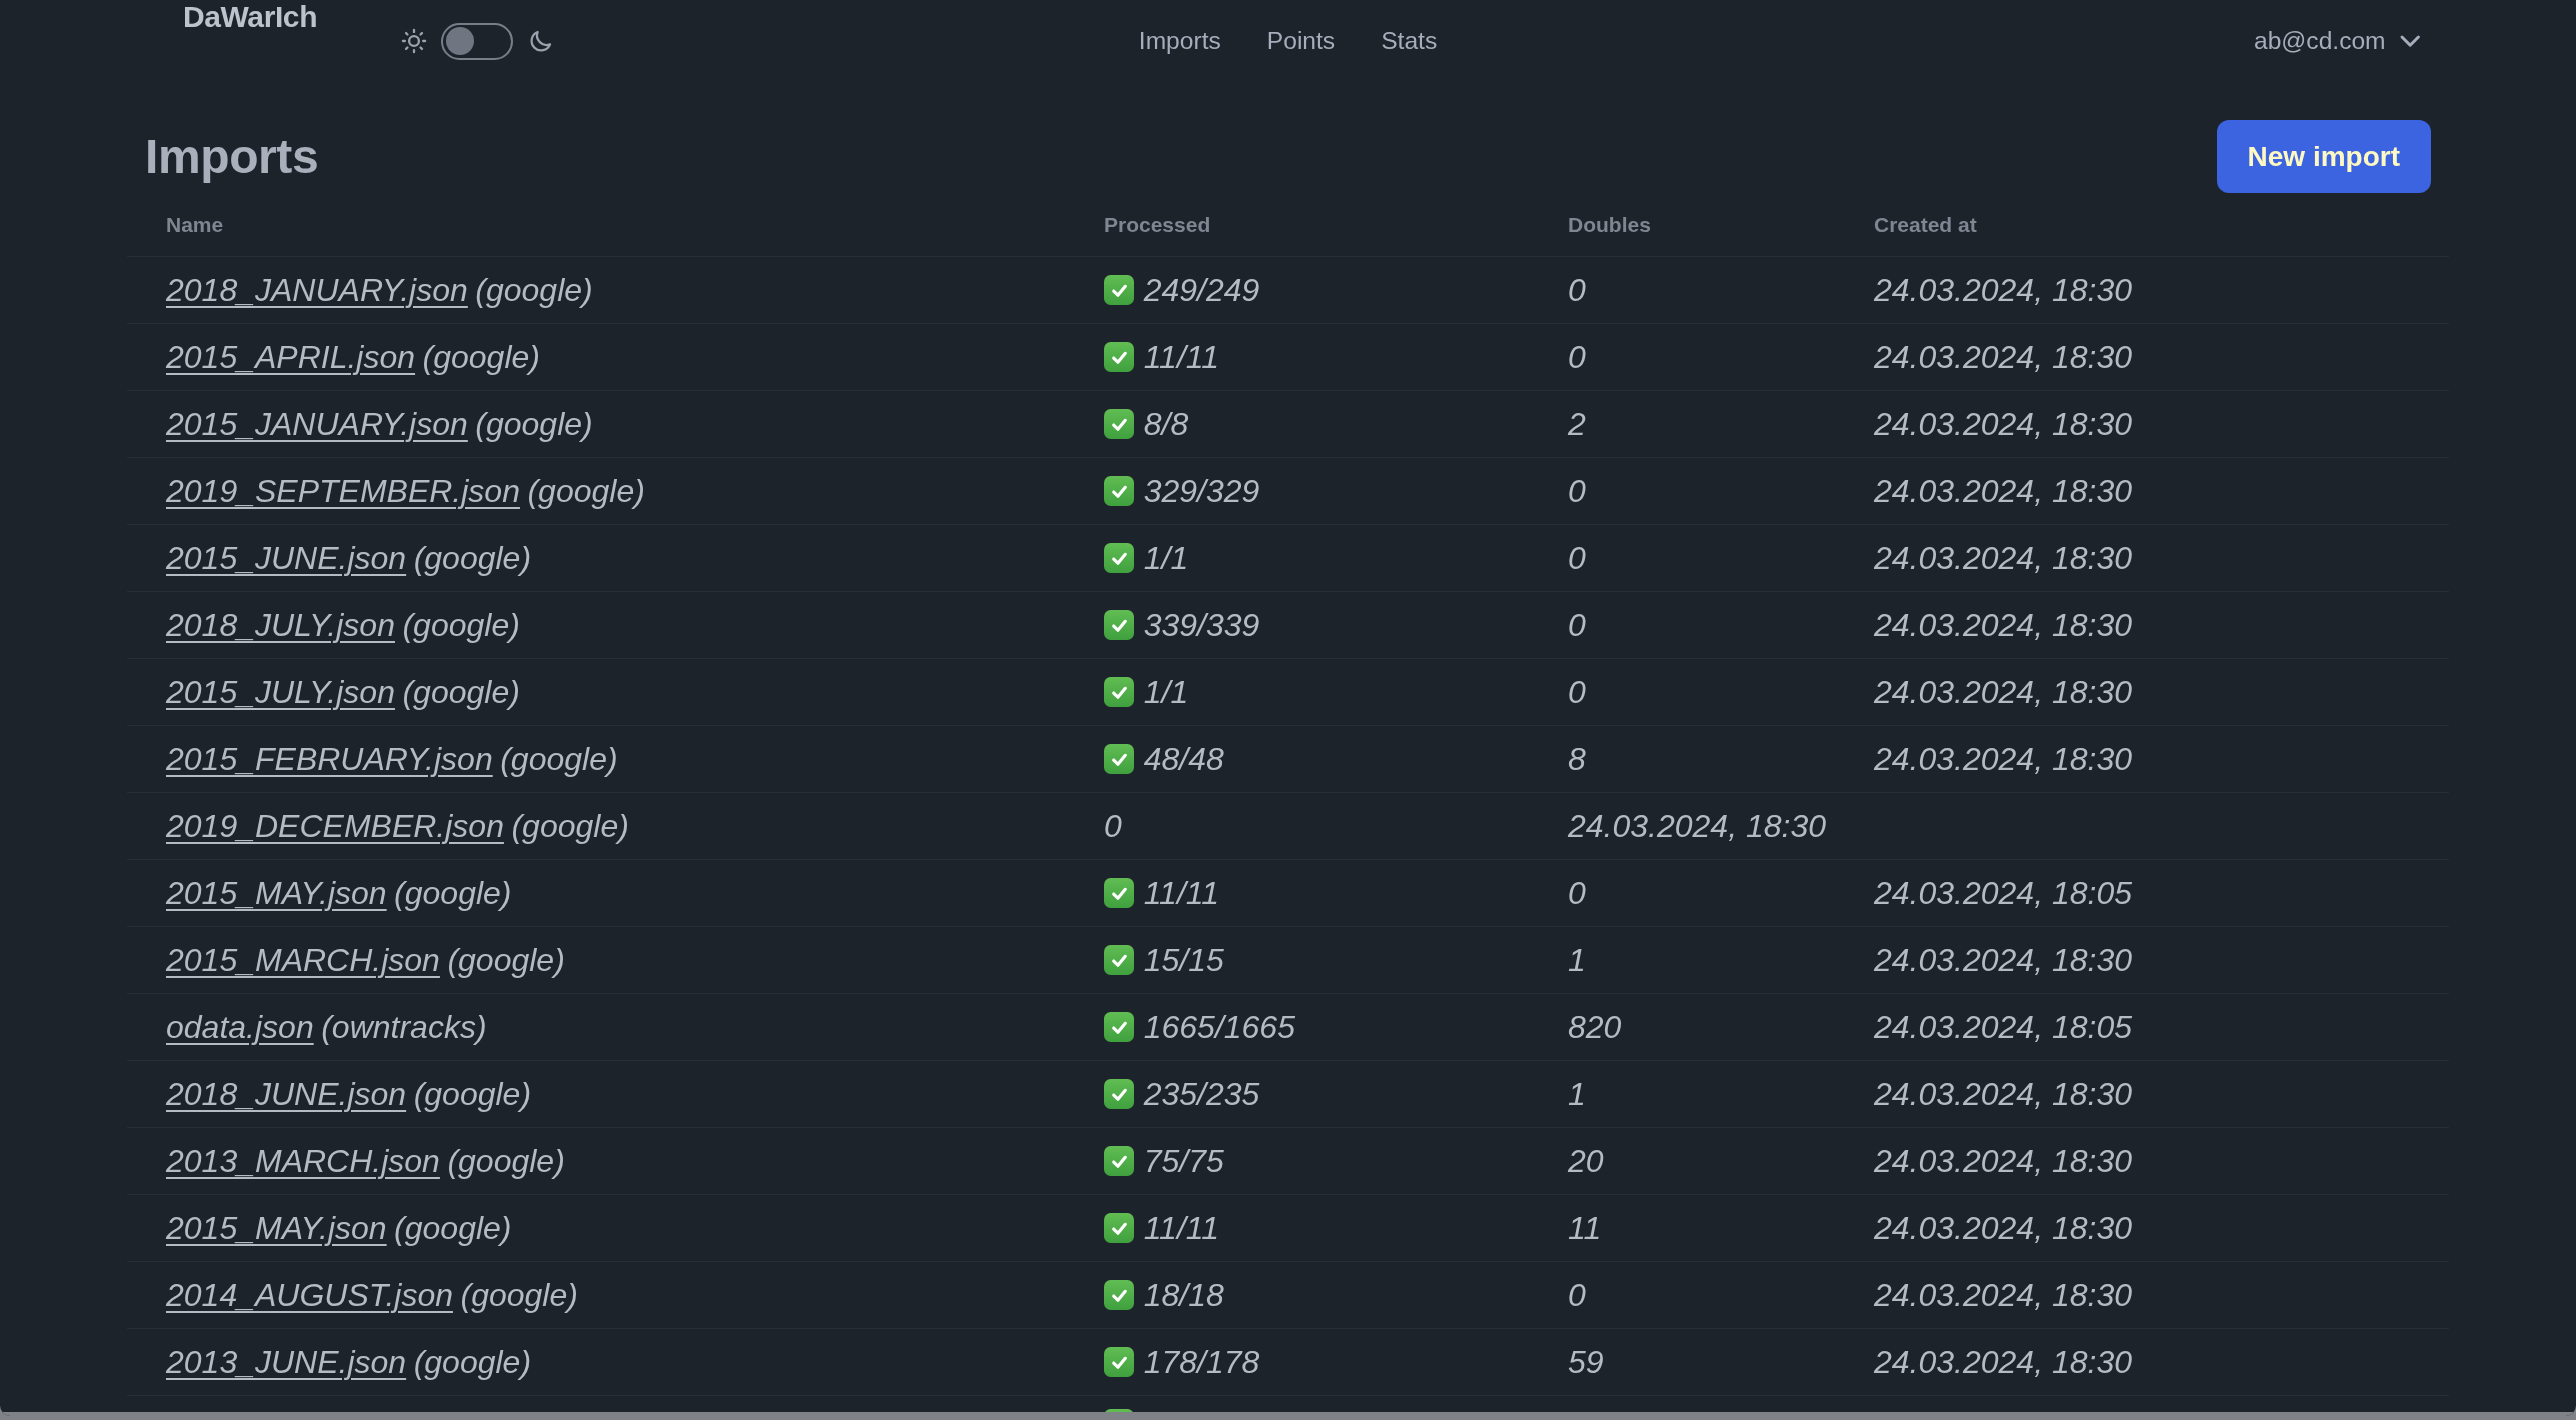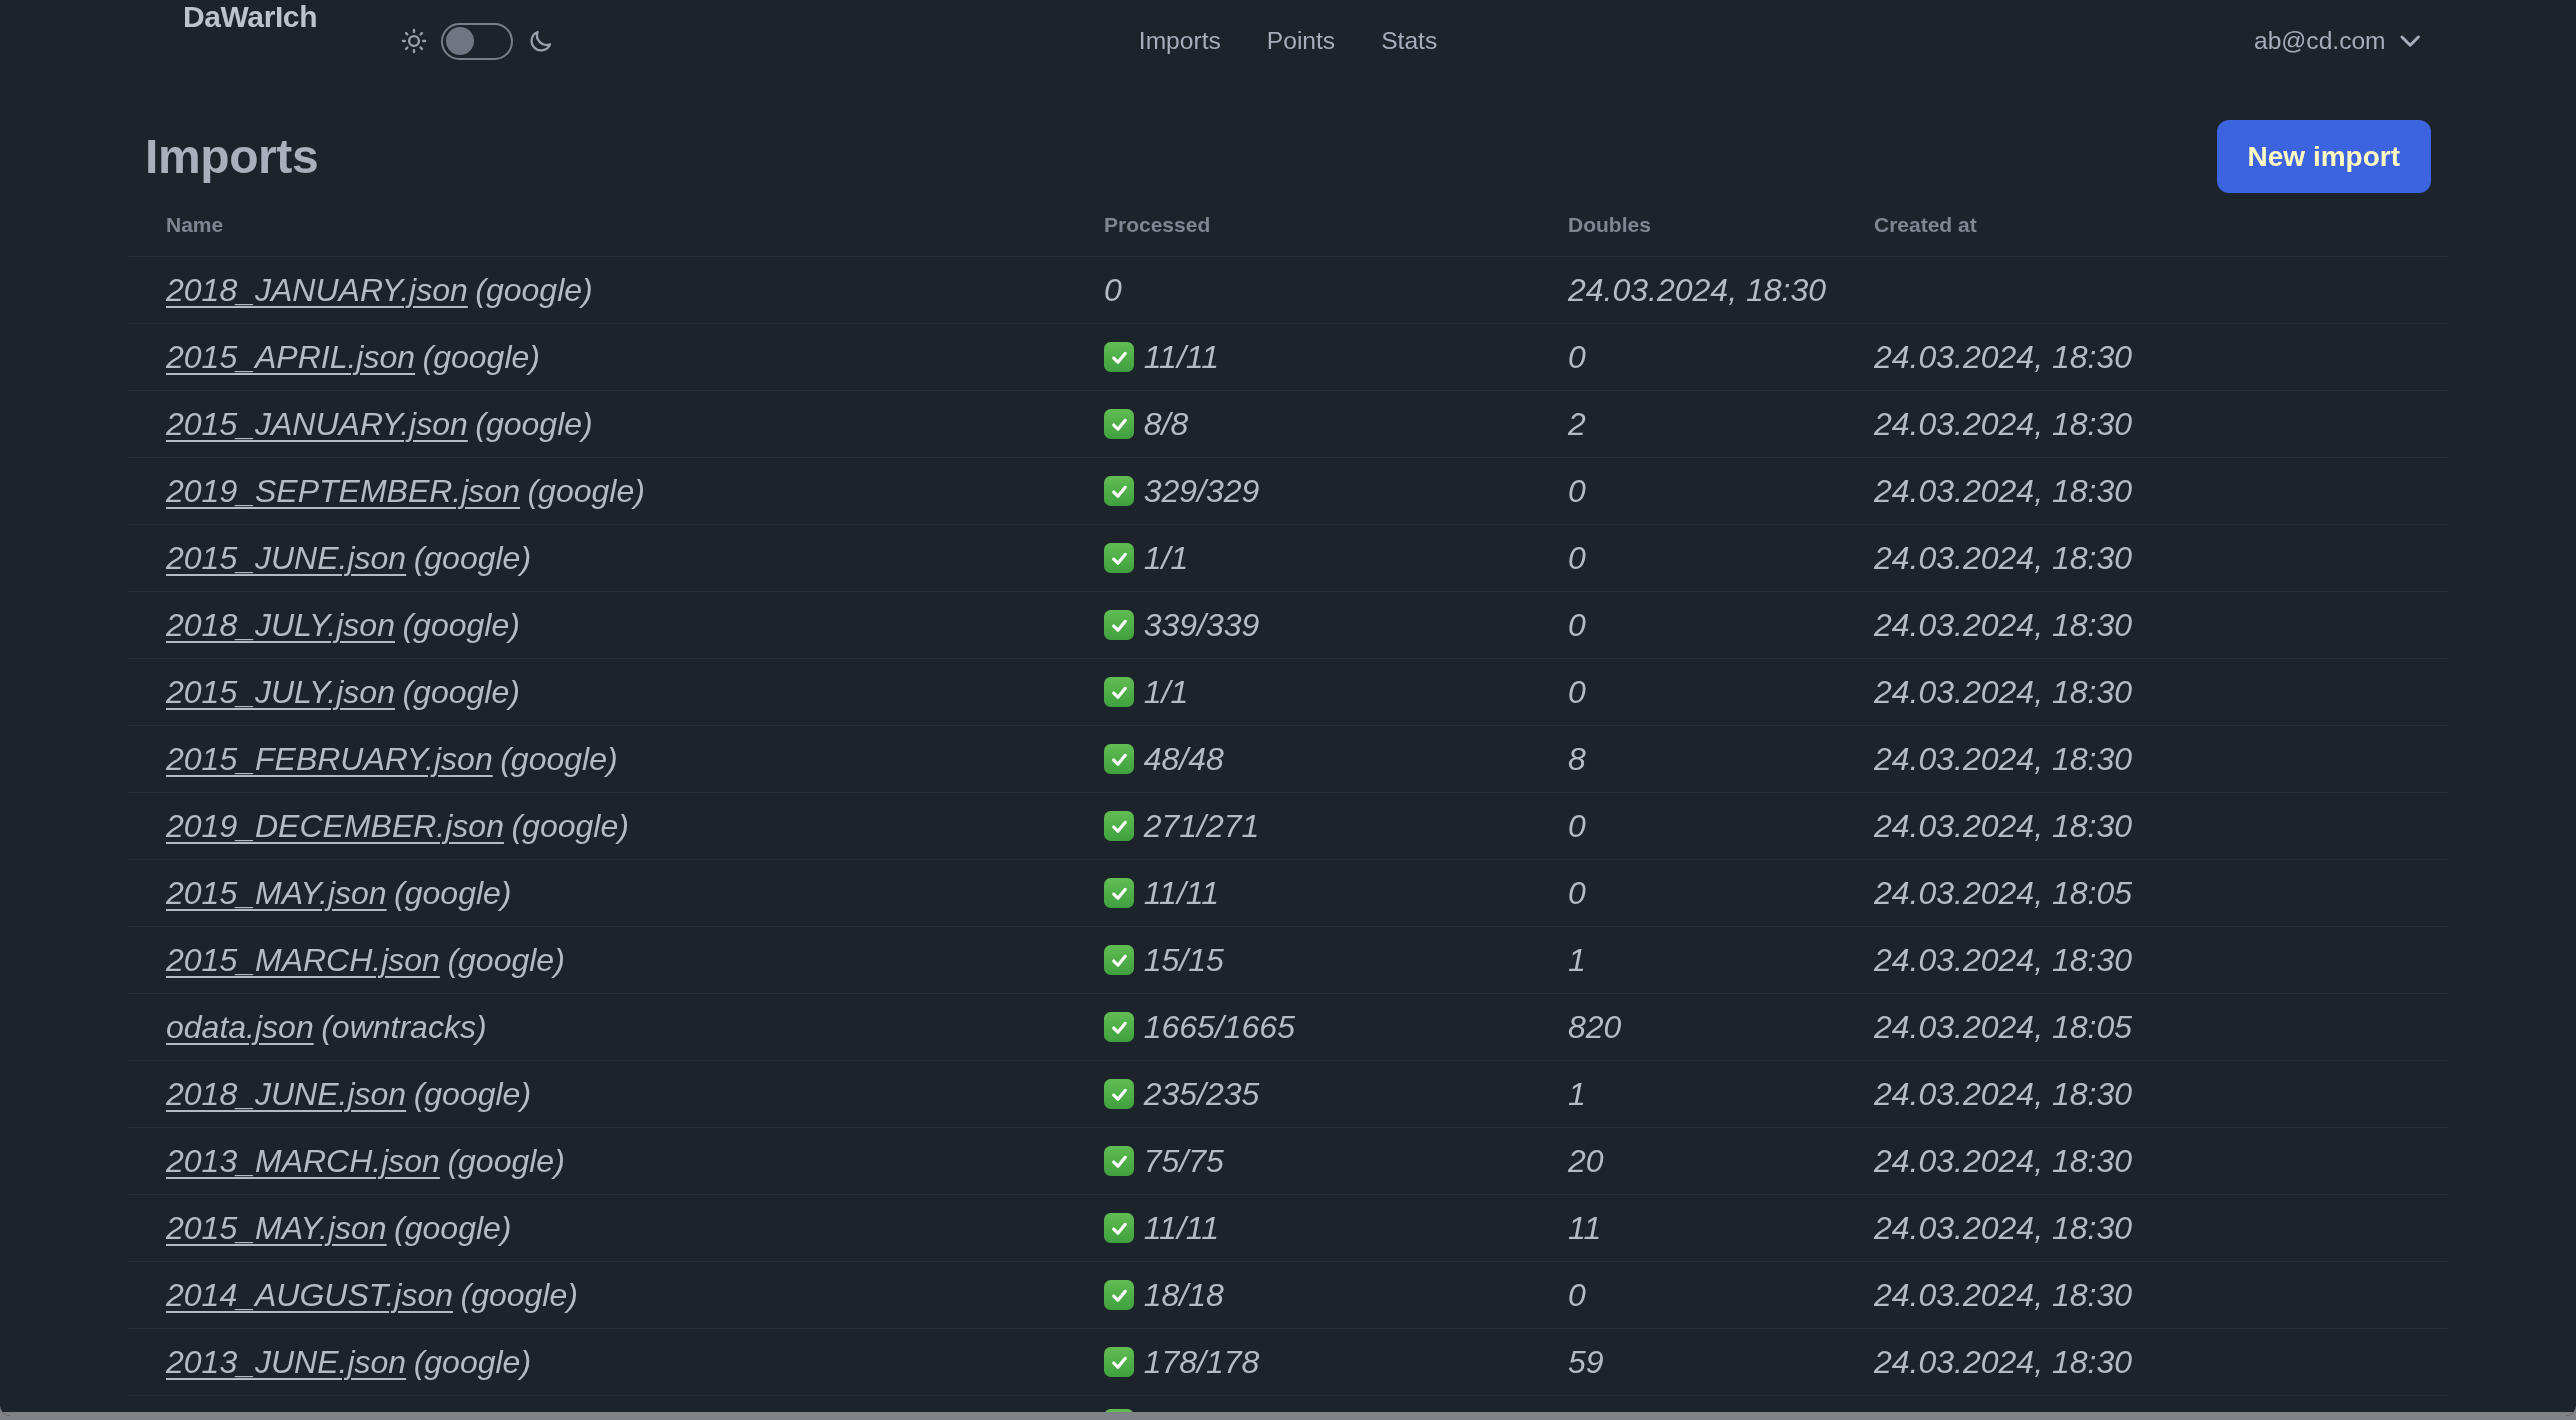--- a/index.html
+++ b/index.html
@@ -167,20 +167,28 @@
       <div>Processed</div>
       <div>Doubles</div>
       <div>Created at</div>
     </div>
     <div>
   <div class="trow row">
     <div>
       <a>2018_JANUARY.json</a>
       <span class="src">(google)</span>
     </div>
+    <div>
+      <span class="check-icon">
+        <svg width="21" height="21" viewBox="0 0 40 40" fill="none" stroke="#ffffff" stroke-width="6" stroke-linecap="round" stroke-linejoin="round">
+          <polyline points="9,21 17,29 31,12"></polyline>
+        </svg>
+      </span>
+      <span>249/249</span>
+    </div>
     <div>0</div>
     <div>24.03.2024, 18:30</div>
   </div>
 
   <div class="trow row">
     <div>
       <a>2015_APRIL.json</a>
       <span class="src">(google)</span>
     </div>
     <div>
@@ -294,28 +302,20 @@
       <span>48/48</span>
     </div>
     <div>8</div>
     <div>24.03.2024, 18:30</div>
   </div>
 
   <div class="trow row">
     <div>
       <a>2019_DECEMBER.json</a>
       <span class="src">(google)</span>
-    </div>
-    <div>
-      <span class="check-icon">
-        <svg width="21" height="21" viewBox="0 0 40 40" fill="none" stroke="#ffffff" stroke-width="6" stroke-linecap="round" stroke-linejoin="round">
-          <polyline points="9,21 17,29 31,12"></polyline>
-        </svg>
-      </span>
-      <span>271/271</span>
     </div>
     <div>0</div>
     <div>24.03.2024, 18:30</div>
   </div>
 
   <div class="trow row">
     <div>
       <a>2015_MAY.json</a>
       <span class="src">(google)</span>
     </div>

